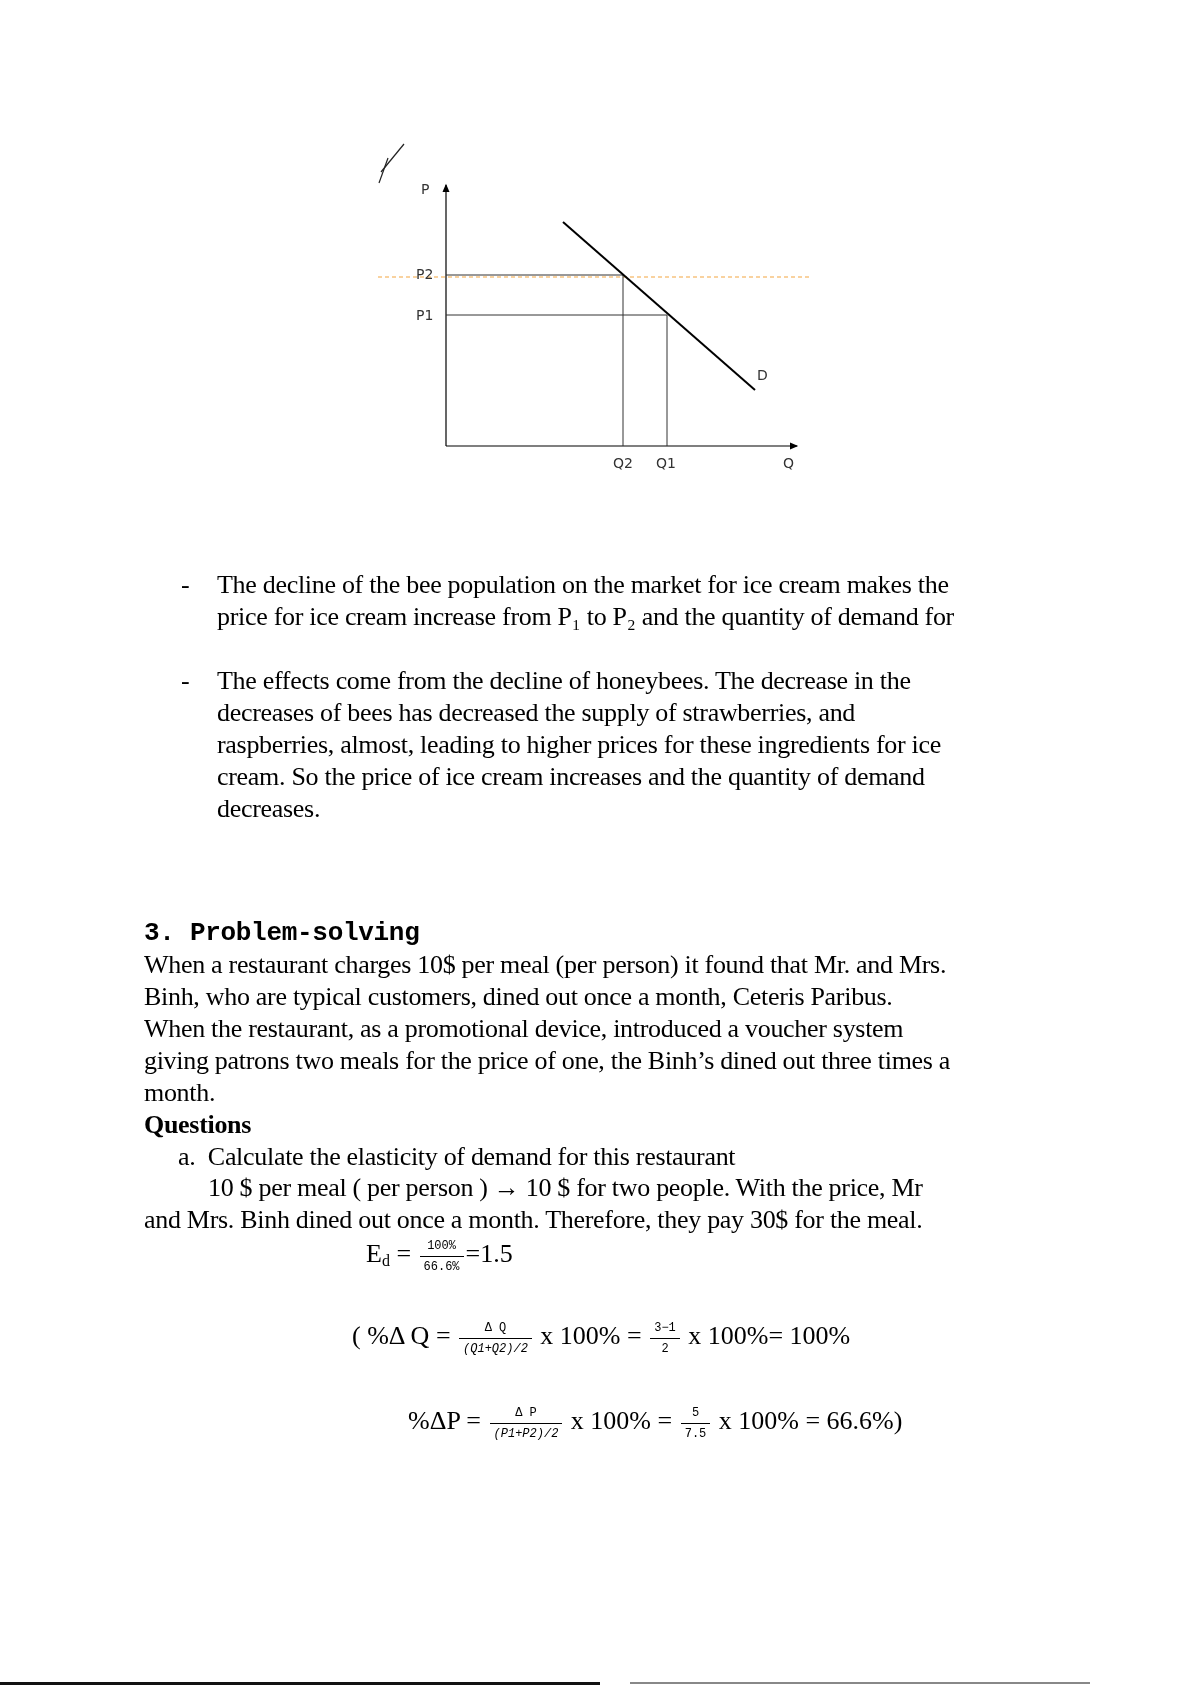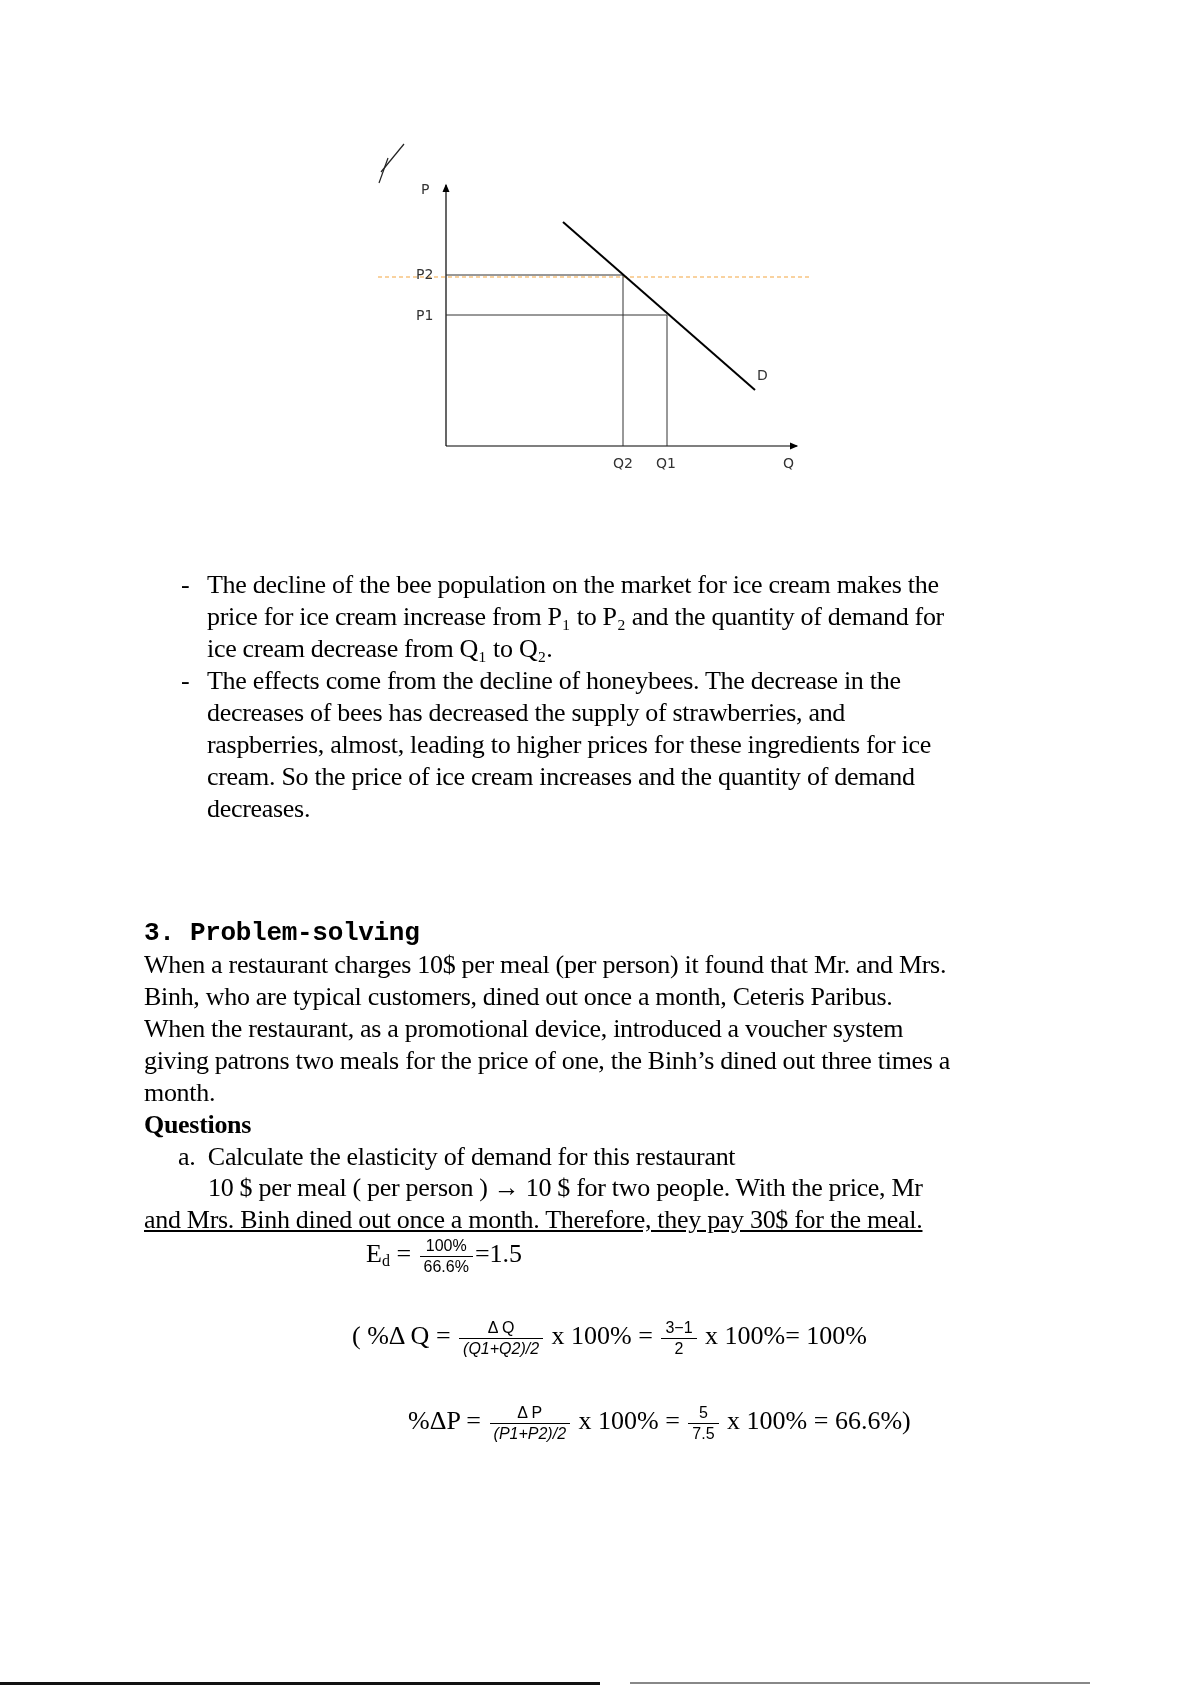--- a/index.html
+++ b/index.html
@@ -4,24 +4,24 @@
 <style>
   html, body { margin: 0; padding: 0; background: #ffffff; }
   body { width: 1191px; height: 1685px; position: relative; overflow: hidden;
          font-family: "Liberation Serif", serif; color: #000; }
   .abs { position: absolute; }
   #graph { position: absolute; left: 0; top: 0; width: 1191px; height: 500px; }
   .gl { font-family: "DejaVu Sans", sans-serif; font-size: 14px; fill: #333; }
   .txt { font-size: 26px; line-height: 32px; letter-spacing: -0.3px; }
   .bullet-row { position: absolute; left: 181px; width: 880px; }
   .bullet-row .dash { position: absolute; left: 0; top: 0; }
-  .bullet-row .body { position: absolute; left: 26px; width: 840px; }
+  .bullet-row .body { position: absolute; left: 36px; width: 840px; }
   sub { font-size: 16px; line-height: 0; vertical-align: -4px; }
   .frac { display: inline-block; vertical-align: middle; text-align: center; margin: 0 2px; }
-  .frac .num, .frac .den { display: block; font-family: Liberation Sans, sans-serif; font-size: 16px; line-height: 20px; padding: 0 4px; }
+  .frac .num, .frac .den { display: block; font-family: Liberation Mono, monospace; font-size: 12px; line-height: 20px; padding: 0 4px; }
   .frac .num { border-bottom: 1.5px solid #000; }
   .frac .den.it { font-style: italic; }
   .eq { position: absolute; font-size: 26px; white-space: nowrap; }
   .bottom-bar { position: absolute; left: 0; top: 1682px; height: 3px; width: 600px; background: #111; }
   .bottom-bar2 { position: absolute; left: 630px; top: 1682px; height: 2px; width: 460px; background: #888; }
 </style>
 </head>
 <body>
 
 <svg id="graph" viewBox="0 0 1191 500">
@@ -55,21 +55,20 @@
   <text class="gl" x="613" y="468">Q2</text>
   <text class="gl" x="656" y="468">Q1</text>
   <text class="gl" x="783" y="468">Q</text>
 </svg>
 
 <div class="bullet-row txt" style="top:569px;">
   <span class="dash">-</span>
   <div class="body">
     <div>The decline of the bee population on the market for ice cream makes the</div>
     <div>price for ice cream increase from P₁ to P₂ and the quantity of demand for</div>
-    <div>ice cream decrease from Q₁ to Q₂.</div>
   </div>
 </div>
 <div class="bullet-row txt" style="top:665px;">
   <span class="dash">-</span>
   <div class="body">
     <div>The effects come from the decline of honeybees. The decrease in the</div>
     <div>decreases of bees has decreased the supply of strawberries, and</div>
     <div>raspberries, almost, leading to higher prices for these ingredients for ice</div>
     <div>cream. So the price of ice cream increases and the quantity of demand</div>
     <div>decreases.</div>
@@ -80,21 +79,21 @@
 <div class="abs txt" style="left:144px; top:949px; width:920px;">
   <div>When a restaurant charges 10$ per meal (per person) it found that Mr. and Mrs.</div>
   <div>Binh, who are typical customers, dined out once a month, Ceteris Paribus.</div>
   <div>When the restaurant, as a promotional device, introduced a voucher system</div>
   <div>giving patrons two meals for the price of one, the Binh’s dined out three times a</div>
   <div>month.</div>
 </div>
 <div class="abs txt" style="left:144px; top:1109px; font-weight:bold;">Questions</div>
 <div class="abs txt" style="left:178px; top:1141px;">a.&nbsp;&nbsp;Calculate the elasticity of demand for this restaurant</div>
 <div class="abs txt" style="left:208px; top:1172px;">10 $ per meal ( per person ) → 10 $ for two people. With the price, Mr</div>
-<div class="abs txt" style="left:144px; top:1204px;text-decoration:underline;">and Mrs. Binh dined out once a month. Therefore, they pay 30$ for the meal.</div>
+<div class="abs txt" style="left:144px; top:1204px;">and Mrs. Binh dined out once a month. Therefore, they pay 30$ for the meal.</div>
 
 <div class="eq" style="left:366px; top:1236px;">
   <span>E</span><sub>d</sub>
   <span>=</span>
   <span class="frac">
     <span class="num">100%</span>
     <span class="den">66.6%</span>
   </span><span>=1.5</span>
 </div>
 

